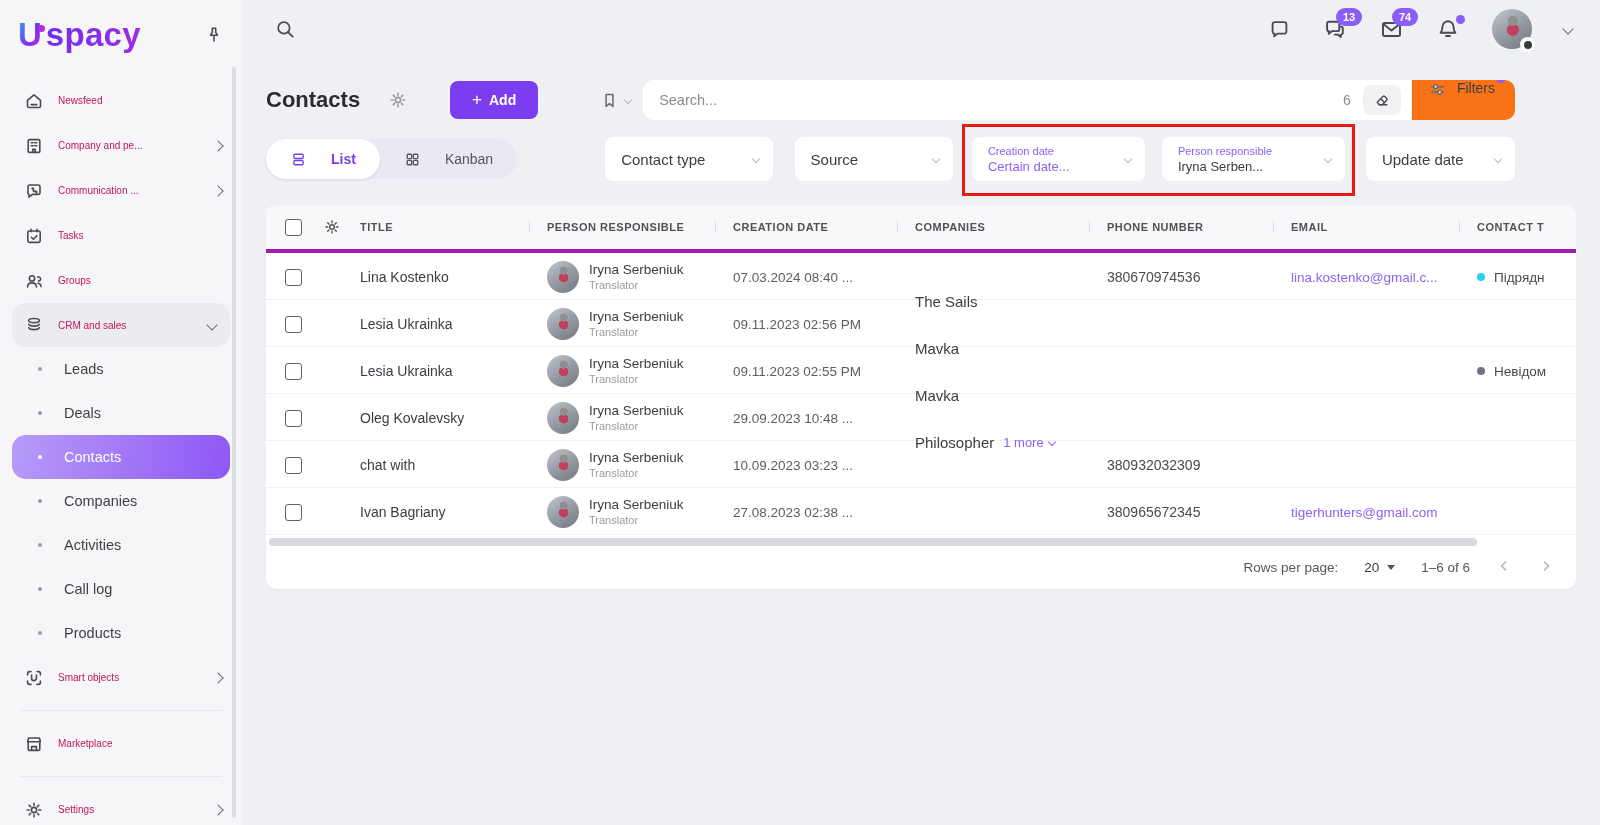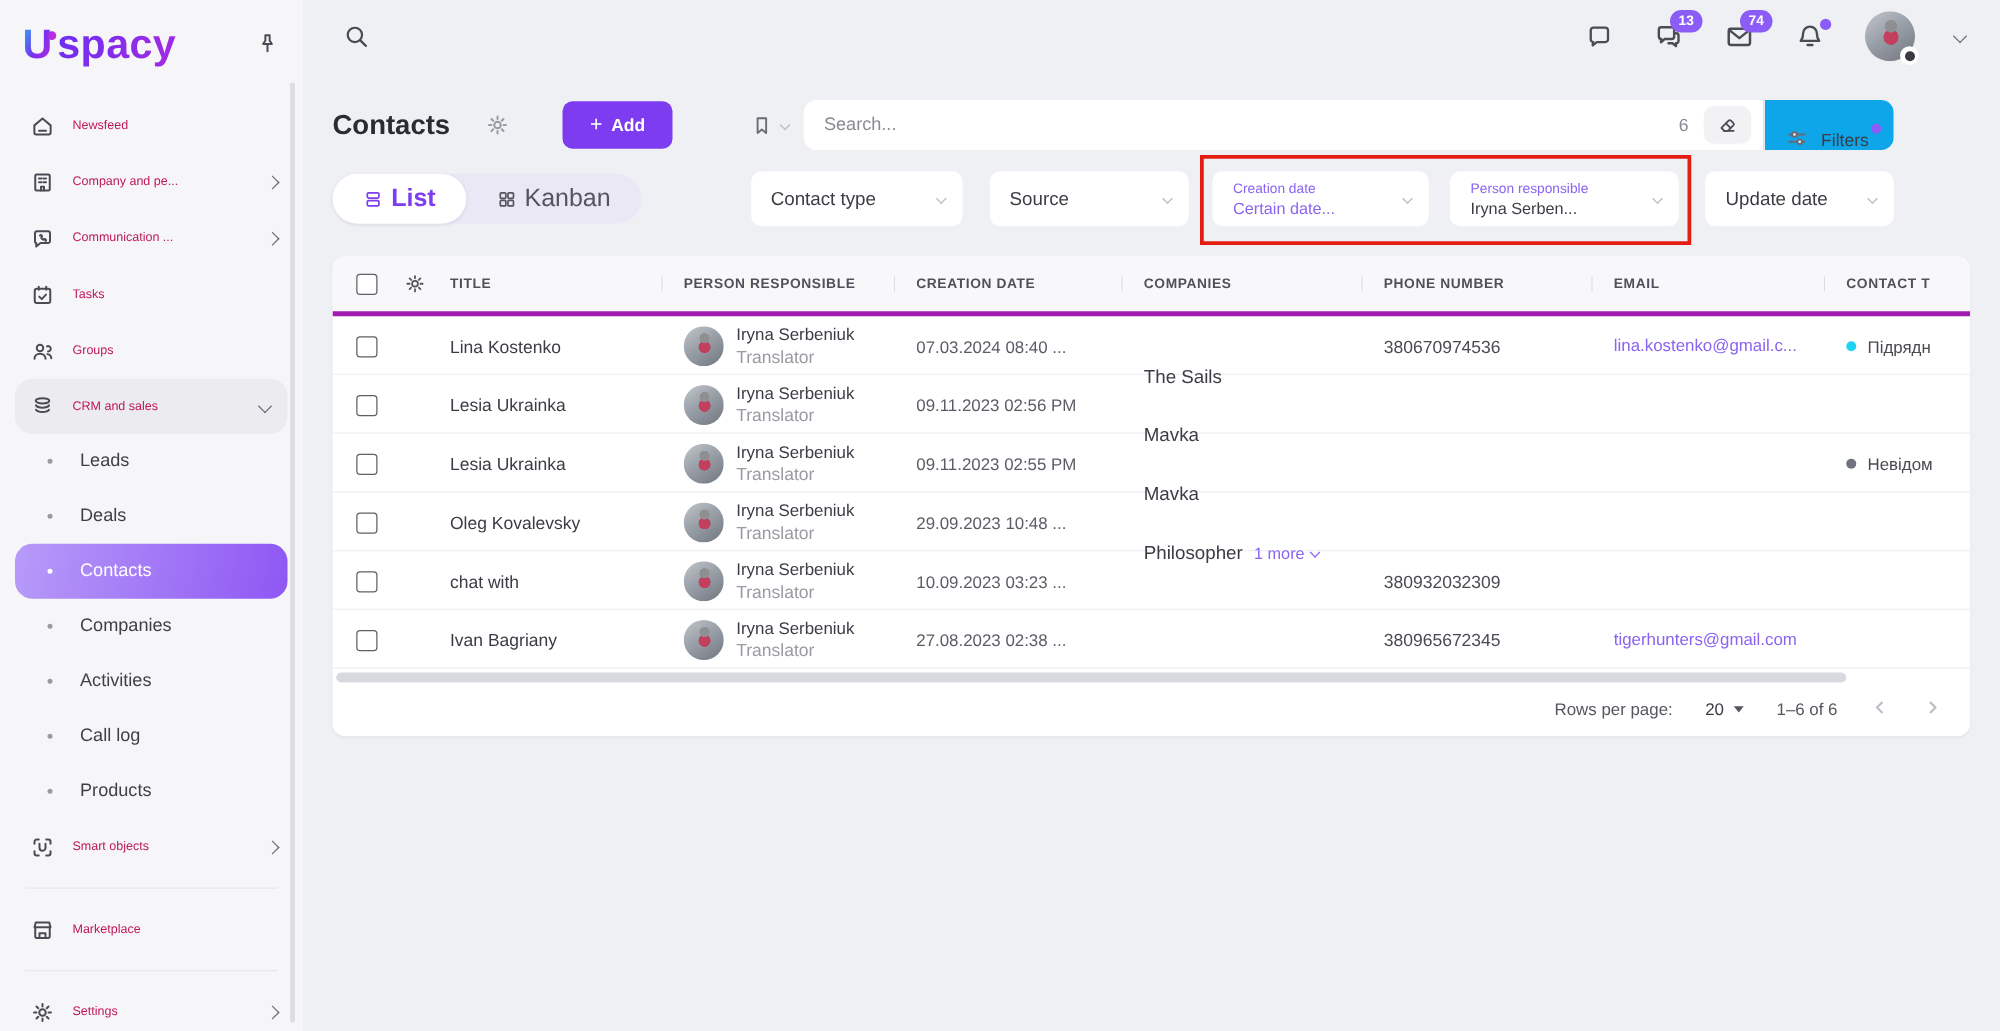--- a/index.html
+++ b/index.html
@@ -62,28 +62,28 @@
   .page-title{ font-size:22px; font-weight:700; color:#2b2b33; }
   .head-gear{ margin-left:28px; cursor:pointer; }
   .add-btn{ margin-left:42px; width:88px; height:38px; border-radius:8px; background:var(--accent); color:#fff; font-size:14px; font-weight:700; display:flex; align-items:center; justify-content:center; gap:7px; cursor:pointer; border:none; }
   .add-plus{ font-size:17px; font-weight:400; }
   .bookmark-group{ margin-left:62px; display:flex; align-items:center; gap:6px; cursor:pointer; }
   .searchbar{ margin-left:12px; flex:1; height:40px; background:#fff; border-radius:10px; display:flex; align-items:center; overflow:hidden; }
   .searchbar input{ flex:1; border:none; outline:none; font-size:14.5px; color:#3c3c44; padding:0 16px; background:transparent; font-family:inherit; }
   .searchbar input::placeholder{ color:#8a8a92; }
   .search-count{ font-size:14px; color:#8a8a92; margin-right:12px; }
   .erase-btn{ width:38px; height:30px; border-radius:8px; background:#f2f2f5; display:flex; align-items:center; justify-content:center; cursor:pointer; margin-right:10px; }
-  .filters-btn{ height:40px; background:#0ea5e9; border-left:1px solid #e9e9ef; display:flex; align-items:flex-end; gap:10px; padding:0 20px 0 16px; cursor:pointer; }
+  .filters-btn{ height:40px; background:#f97316; border-left:1px solid #e9e9ef; display:flex; align-items:flex-start; gap:10px; padding:0 20px 0 16px; cursor:pointer; }
   .filters-lbl{ font-size:14px; color:#3c3c44; position:relative; }
   .filters-dot{ position:absolute; top:-5px; right:-10px; width:8px; height:8px; border-radius:50%; background:var(--badge); }
 
   
   .filter-row{ display:flex; align-items:center; padding:17px 85px 0 24px; position:relative; }
   .vtoggle{ display:flex; background:#ebe8f5; border-radius:20px; height:40px; }
-  .seg{ display:flex; align-items:center; gap:6px; padding:0 24px; font-size:20px; color:#55555e; cursor:pointer; border-radius:20px;justify-content:center; }
+  .seg{ display:flex; align-items:center; gap:24px; padding:0 24px; font-size:14px; color:#55555e; cursor:pointer; border-radius:20px;justify-content:center; }
   .seg.active{ background:#fff; color:var(--accent); font-weight:600; box-shadow:0 1px 3px rgba(40,20,90,.10); }
   .seg.active svg{ stroke:var(--accent); }
   .chip{ background:#fff; border-radius:8px; height:44px; display:flex; align-items:center; padding:0 14px 0 16px; cursor:pointer; font-size:15px; color:#3c3c44; }
   .chip .grow{ flex:1; }
   .chip .chev{ margin-left:14px; }
   .chip.two-line{ flex-direction:row; }
   .chip .lines{ display:flex; flex-direction:column; justify-content:center; gap:2px; flex:1; }
   .chip .flabel{ font-size:11px; color:var(--link); }
   .chip .fvalue{ font-size:13px; color:var(--link); }
   .chip .fvalue.dark{ color:#3c3c44; }
@@ -96,21 +96,21 @@
   .thead{ height:48px; background:#f8f8fa; border-bottom:4px solid #a21caf; }
   .hcell{ font-size:11px; font-weight:700; letter-spacing:.5px; color:#50505a; white-space:nowrap; overflow:hidden; }
   .hcell.pad{ position:relative; padding-left:18px; }
   .hcell.pad::before{ content:''; position:absolute; left:0; top:50%; transform:translateY(-50%); width:1px; height:16px; background:#dcdce2; }
   .checkbox{ width:17px; height:17px; border:1.8px solid #5f5f68; border-radius:3px; margin-left:19px; cursor:pointer; background:#fff; }
   .trow{ height:47px; border-bottom:1px solid #f0f0f4; }
   .cell{ padding-left:18px; white-space:nowrap; overflow:hidden; }
   .title-cell{ font-size:14px; color:#3c3c44; padding-left:0; }
   .person-cell{ display:flex; align-items:center; gap:10px; }
   .pname{ font-size:13.5px; color:#3c3c44; line-height:1.25; }
-  .prole{ font-size:14px; color:#9a9aa2; line-height:1.25; }
+  .prole{ font-size:11px; color:#9a9aa2; line-height:1.25; }
   .created-cell{ font-size:13.5px; color:#5c5c66; }
   .companies-cell{ font-size:15px; color:#3c3c44; display:flex; align-items:center;margin-top:48px; }
   .more-link{ color:var(--link); font-size:13px; margin-left:9px; display:flex; align-items:center; gap:5px; cursor:pointer; }
   .more-link .chev{ border-color:var(--link); width:6px; height:6px; }
   .phone-cell{ font-size:14px; color:#4a4a52; }
   .email-cell a{ font-size:13.5px; color:var(--link); text-decoration:none; cursor:pointer; }
   .type-cell{ display:flex; align-items:center; gap:9px; font-size:13.5px; color:#4a4a52; }
   .type-dot{ width:8px; height:8px; border-radius:50%; flex:0 0 auto; }
   .hscroll{ height:8px; margin:3px 3px 0 3px; border-radius:4px; }
   .hthumb{ width:92.6%; height:8px; border-radius:4px; background:#d7d9de; cursor:pointer; }

